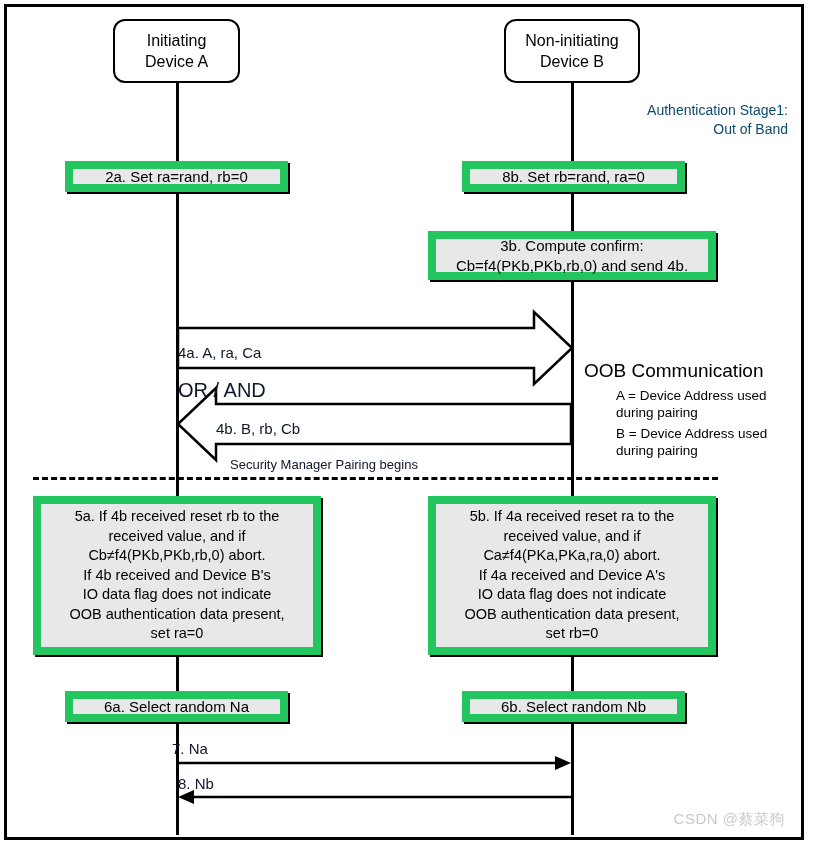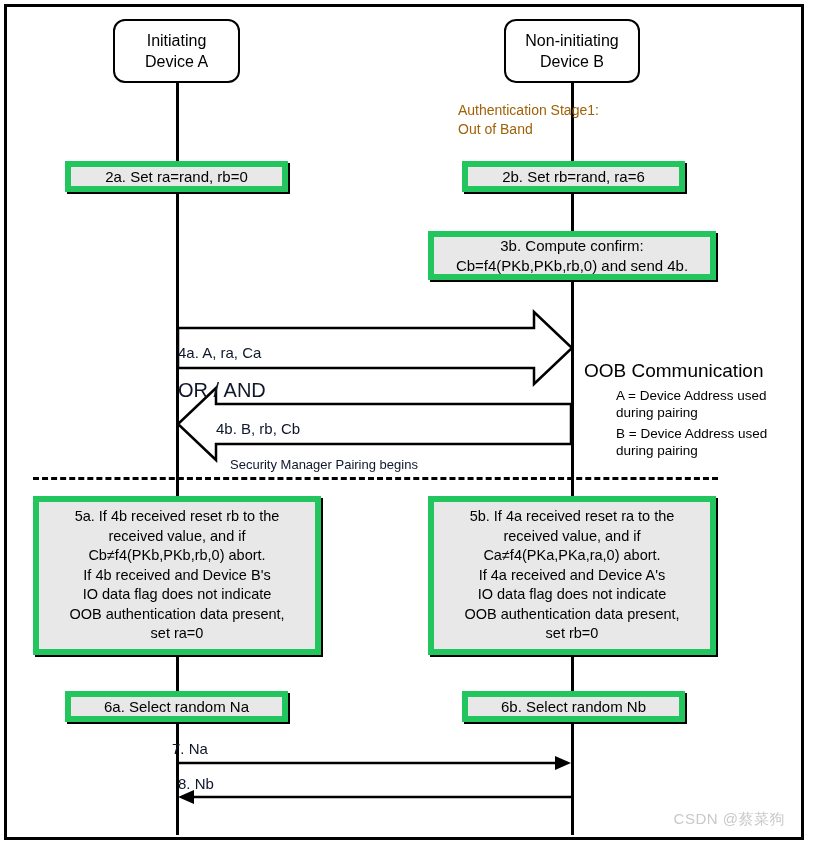--- a/index.html
+++ b/index.html
@@ -41,40 +41,40 @@
     align-items: center;
     justify-content: center;
     text-align: center;
     font-size: 16px;
     line-height: 21px;
     color: #000000;
     box-sizing: border-box;
   }
   .step-box {
     position: absolute;
-    border: 6px solid #22c55e;
+    border: 8px solid #22c55e;
     background: #e8e8e8;
     display: flex;
     align-items: center;
     justify-content: center;
     text-align: center;
     font-size: 15px;
     line-height: 20px;
     color: #000000;
     box-sizing: border-box;
     box-shadow: 2px 2px 0 #000000;
   }
   .step-box.big {
     font-size: 14.5px;
     line-height: 19.5px;
   }
   .note {
     position: absolute;
-    color: #a16207;
-    text-align: left;
+    color: #0c4a6e;
+    text-align: right;
     font-size: 14px;
     line-height: 19px;
     white-space: pre-line;
   }
   .oob-title {
     position: absolute;
     font-size: 19px;
     line-height: 22px;
     color: #000000;
     white-space: nowrap;
@@ -141,21 +141,21 @@
 Device B</span>
   </div>
 
   <div class="note" style="right:25px; top:101px; width:330px;">Authentication Stage1:
 Out of Band</div>
 
   <div class="step-box" style="left:65px; top:161px; width:223px; height:31px;">
     <span>2a. Set ra=rand, rb=0</span>
   </div>
   <div class="step-box" style="left:462px; top:161px; width:223px; height:31px;">
-    <span>2b. Set rb=rand, ra=6</span>
+    <span>8b. Set rb=rand, ra=0</span>
   </div>
 
   <div class="step-box" style="left:428px; top:231px; width:288px; height:49px;">
     <span style="white-space:pre-line;">3b. Compute confirm:
 Cb=f4(PKb,PKb,rb,0) and send 4b.</span>
   </div>
 
   <svg class="overlay" viewBox="0 0 813 847">
 
     <polygon points="178,328 534,328 534,312 572,348 534,384 534,368 178,368" fill="#ffffff" stroke="#000000" stroke-width="2.5" stroke-linejoin="miter"></polygon>

